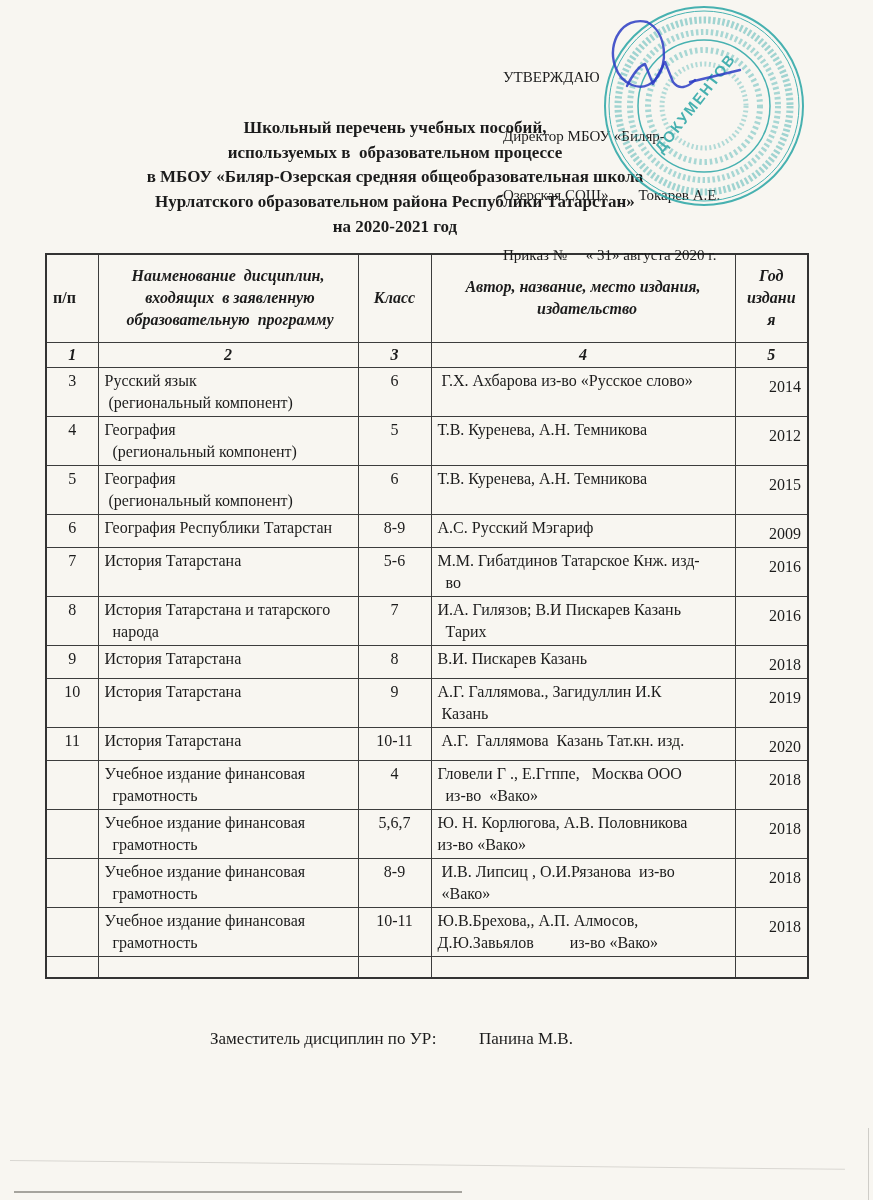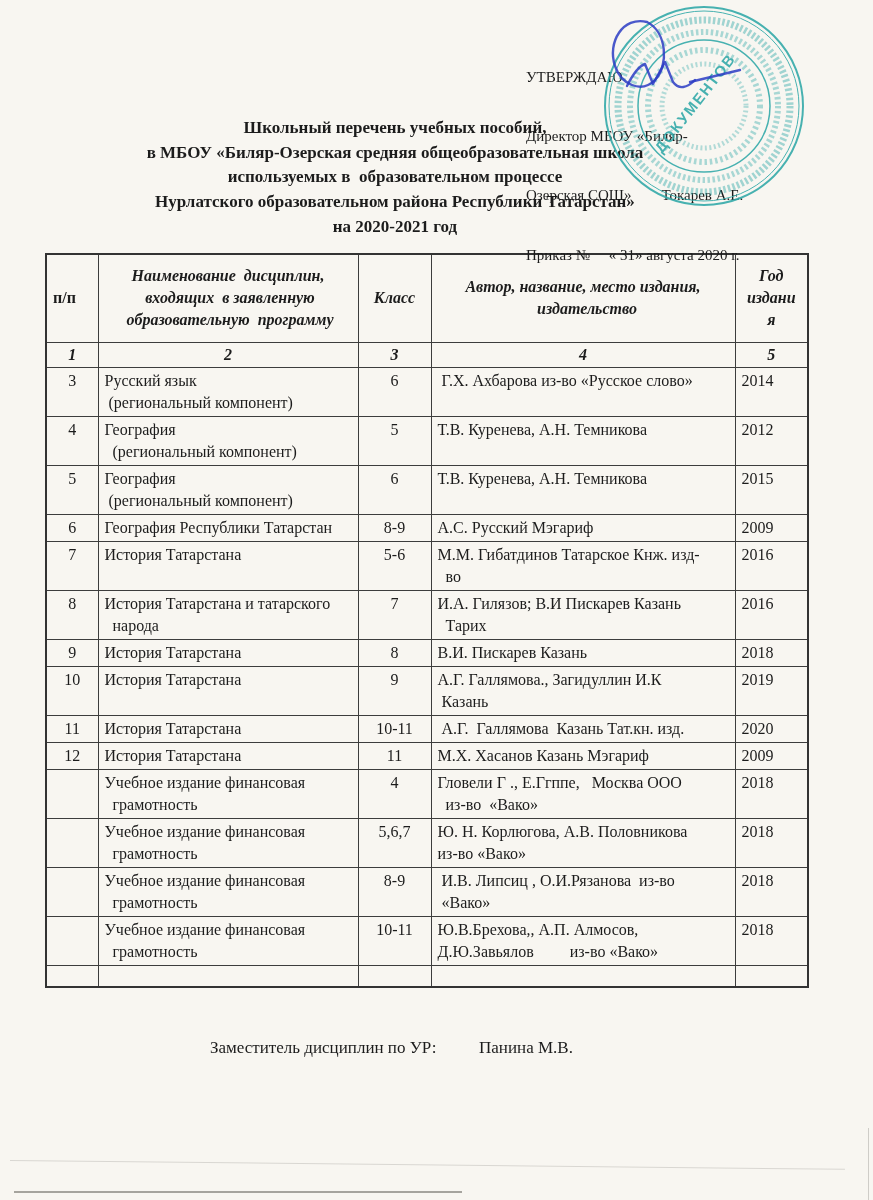--- a/index.html
+++ b/index.html
@@ -1,21 +1,21 @@
 <!DOCTYPE html>
 <html style="--stamp-color: #2fa8a8; --sig-color: #2b3cc4;"><head>
 <meta charset="utf-8">
 <style>
   :root { --stamp-color:#2fa8a8; --sig-color:#2b3cc4; --ink:#1c1c1c; --line:#3d3d3d; }
   * { box-sizing: border-box; }
   html,body { margin:0; padding:0; }
   body { background:#f8f6f1; font-family:"Liberation Serif", serif; color:var(--ink); }
   .page { position:relative; width:873px; height:1200px; background:#f8f6f1; overflow:hidden; }
 
-  .approval { position:absolute; left:526px; top:28px; width:300px; font-size:15px; line-height:1.32; white-space:pre-wrap; }
+  .approval { position:absolute; left:503px; top:28px; width:300px; font-size:15px; line-height:1.32; white-space:pre-wrap; }
   .approval-line { white-space:pre-wrap; }
 
   .stamp { position:absolute; left:598px; top:2px; width:212px; height:212px; opacity:.88; }
   .stamp .ring { fill:none; stroke:var(--stamp-color); }
   .stamp .txt-ring { fill:none; stroke:var(--stamp-color); }
   .stamp text { fill:var(--stamp-color); font-family:"Liberation Sans", sans-serif; }
 
   .signature { position:absolute; left:535px; top:8px; width:300px; height:110px; }
   .signature path, .signature ellipse { fill:none; stroke:var(--sig-color); stroke-width:2.4; stroke-linecap:round; stroke-linejoin:round; opacity:.85; }
 
@@ -26,21 +26,21 @@
   table.book-table { border-collapse:collapse; table-layout:fixed; width:762px; margin:14px 0 0 45px;
                      border:2px solid #333; font-size:16px; }
   .book-table th, .book-table td { border:1px solid var(--line); vertical-align:top; padding:2px 6px;
                      line-height:22px; white-space:pre-wrap; overflow:hidden; height:22px; }
   .book-table thead th { font-weight:bold; font-style:italic; vertical-align:middle; height:88px; padding:6px 6px; }
   .book-table thead th.c-num { font-style:normal; text-align:left; }
   .book-table thead th.c-grade, .book-table thead th.c-year { text-align:center; }
   .book-table tr.idx td { font-weight:bold; font-style:italic; text-align:center; padding:1px 4px; }
   td.c-num { text-align:center; }
   td.c-grade { text-align:center; }
-  td.c-year { text-align:left; padding-top:2px; }
+  td.c-year { text-align:right; padding-top:8px; }
 
   .footer { margin:50px 0 0 210px; font-size:17px; white-space:pre-wrap; }
 
   .artifact { position:absolute; }
   .a1 { left:10px; top:1160px; width:835px; height:1px; background:#d9d7d2; transform:rotate(0.6deg); transform-origin:left center; }
   .a2 { left:14px; top:1191px; width:448px; height:2px; background:#a6a49e; }
   .a3 { left:868px; top:1128px; width:1px; height:72px; background:#cfcdc8; }
 </style>
 </head>
 <body>
@@ -66,22 +66,22 @@
   </svg>
 
   <svg class="signature" viewBox="0 0 300 110" aria-hidden="true">
     <path d="M 112 14 C 88 8, 72 34, 80 58 C 86 76, 106 86, 120 72 C 134 58, 132 24, 112 14"></path>
     <path d="M 92 78 C 98 66, 104 58, 110 56 L 118 76 L 130 54 L 138 74 C 144 82, 152 80, 160 72"></path>
     <path d="M 155 74 L 205 62"></path>
   </svg>
 
   <div class="title">
     <div class="title-line">Школьный перечень учебных пособий,</div>
+    <div class="title-line">используемых в  образовательном процессе</div>
     <div class="title-line">в МБОУ «Биляр-Озерская средняя общеобразовательная школа</div>
-    <div class="title-line">используемых в  образовательном процессе</div>
     <div class="title-line">Нурлатского образовательном района Республики Татарстан»</div>
     <div class="title-line">на 2020-2021 год</div>
   </div>
 
   <table class="book-table">
     <colgroup>
       <col style="width:52px">
         <col style="width:260px">
         <col style="width:73px">
         <col style="width:304px">
@@ -181,27 +181,20 @@
   </tr>
 
   <tr>
     <td class="c-num">11</td>
     <td class="c-disc">История Татарстана</td>
     <td class="c-grade">10-11</td>
     <td class="c-author"> А.Г.  Галлямова  Казань Тат.кн. изд.</td>
     <td class="c-year">2020</td>
   </tr>
 
-  <tr>
-    <td class="c-num">12</td>
-    <td class="c-disc">История Татарстана</td>
-    <td class="c-grade">11</td>
-    <td class="c-author">М.Х. Хасанов Казань Мэгариф</td>
-    <td class="c-year">2009</td>
-  </tr>
 
   <tr>
     <td class="c-num"></td>
     <td class="c-disc">Учебное издание финансовая
   грамотность</td>
     <td class="c-grade">4</td>
     <td class="c-author">Гловели Г ., Е.Ггппе,   Москва ООО
   из-во  «Вако»</td>
     <td class="c-year">2018</td>
   </tr>

